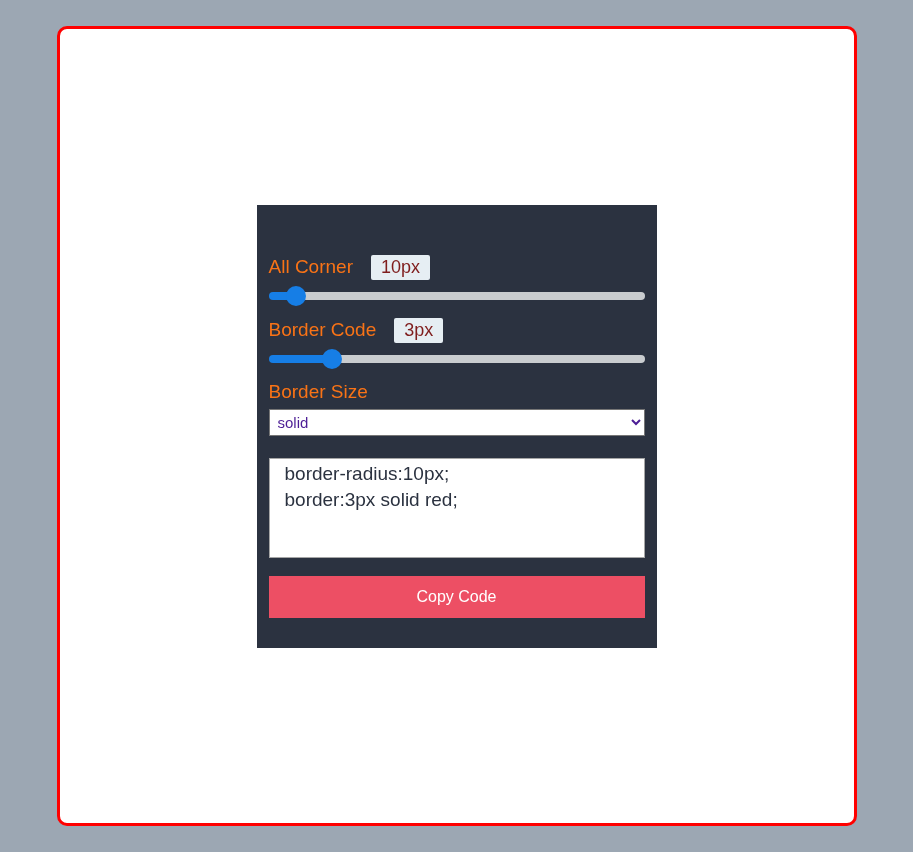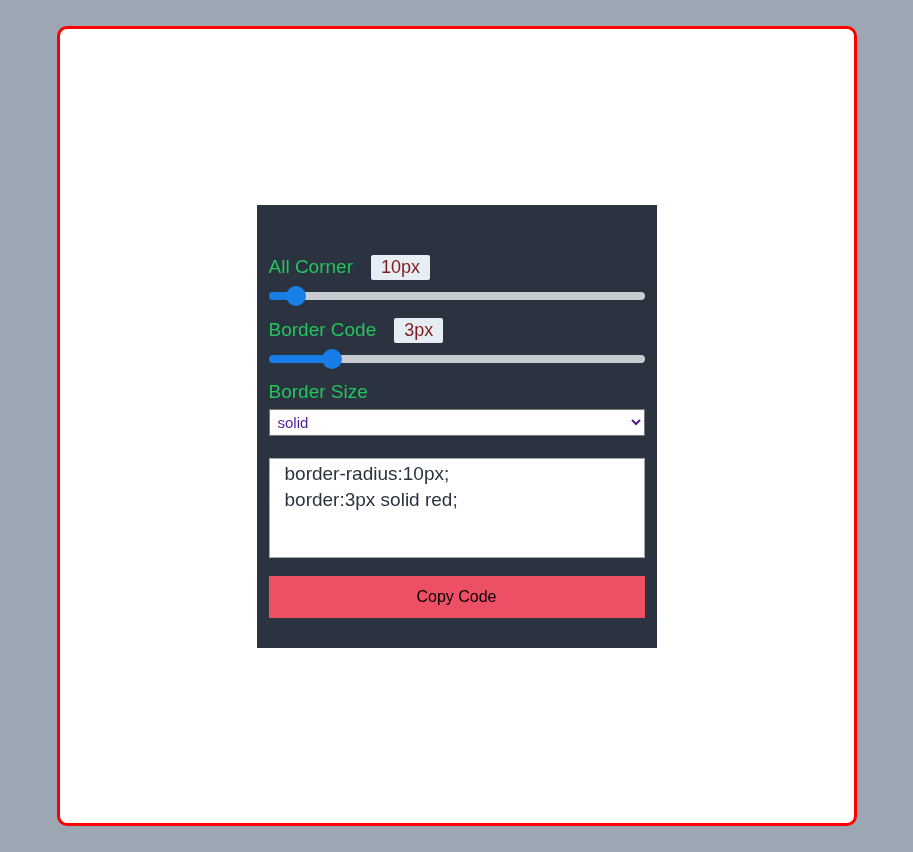--- a/index.html
+++ b/index.html
@@ -36,21 +36,21 @@
       margin-bottom: 14px;
     }
     .label-row {
       display: flex;
       align-items: center;
       gap: 18px;
       margin-bottom: 6px;
     }
     .control-label {
       font-size: 19px;
-      color: #22c55e;
+      color: #f97316;
       font-weight: 400;
     }
     .value-badge {
       background: #e6eef3;
       color: #7f1d1d;
       padding: 2px 10px;
       font-size: 18px;
       border-radius: 2px;
     }
     input[type="range"] {
@@ -98,21 +98,21 @@
       border: 1px solid #a6a6a6;
       resize: none;
       overflow-y: scroll;
       background: #ffffff;
       line-height: 1.4;
       margin-top: 8px;
     }
     .copy-btn {
       width: 100%;
       background: #ed4f64;
-      color: #000000;
+      color: #ffffff;
       border: none;
       padding: 12px;
       font-size: 16px;
       cursor: pointer;
       margin-top: 14px;
     }
   </style>
 </head>
 <body>
 

